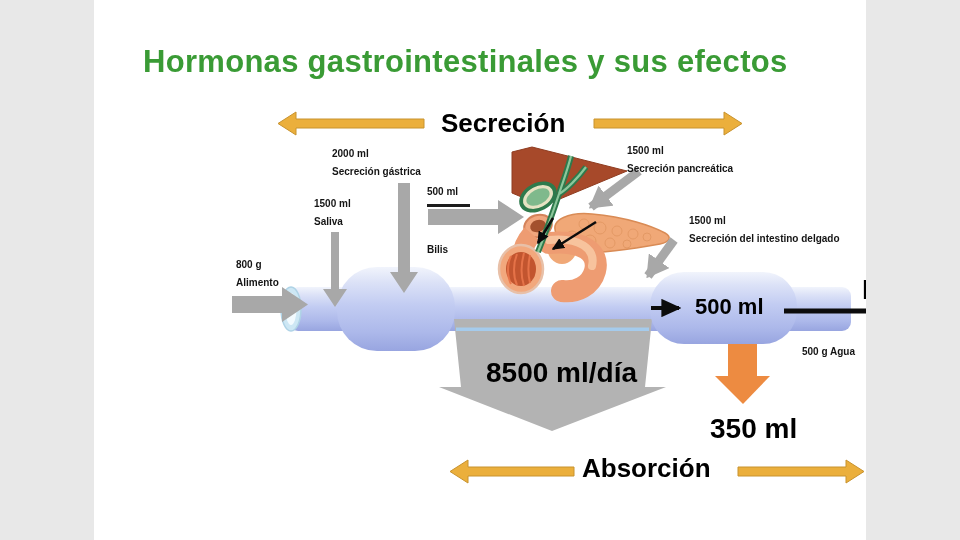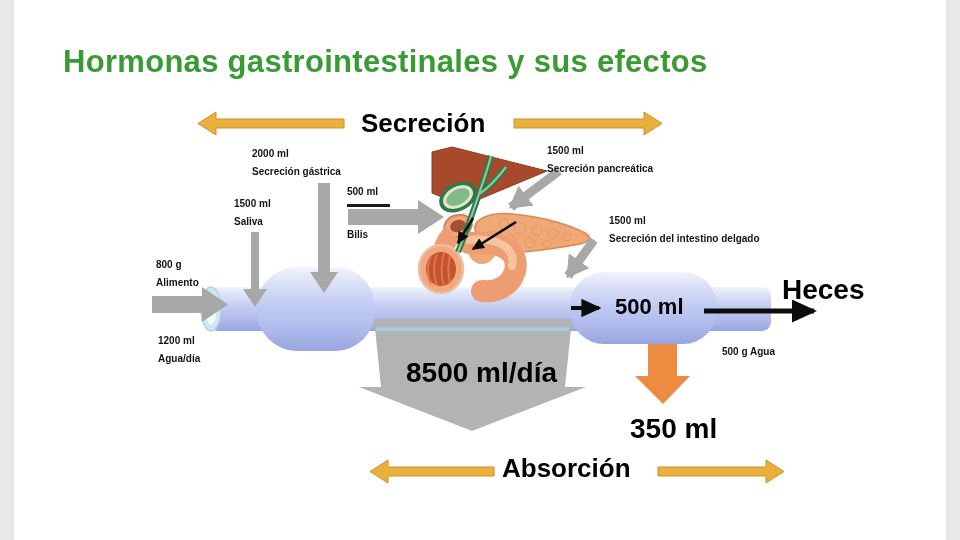--- a/index.html
+++ b/index.html
@@ -1,17 +1,17 @@
 <!DOCTYPE html>
 <html><head>
 <meta charset="utf-8">
 <style>
   html,body{margin:0;padding:0;background:#e8e8e8;}
   .slide{
-    position:relative;width:932px;height:540px;background:#ffffff;
+    position:relative;width:772px;height:540px;background:#ffffff;
     overflow:hidden;font-family:"Liberation Sans",sans-serif;font-weight:bold;
     margin:0 auto;
   }
   .svg-layer{position:absolute;left:0;top:0;}
   .lbl{
     position:absolute;font-size:10px;line-height:18px;color:#141414;
     white-space:nowrap;font-weight:bold;
   }
   .title{
     position:absolute;left:49px;top:44px;font-size:31px;line-height:36px;
@@ -19,21 +19,21 @@
   }
   .section-heading{position:absolute;font-size:26px;color:#000;white-space:nowrap;}
   .heading-secretion{left:347px;top:108px;}
   .heading-absorption{left:488px;top:453px;text-align:center;}
   .big-num{position:absolute;font-size:28px;color:#000;white-space:nowrap;}
   .num-500-colon{left:601px;top:294px;font-size:22px;}
   .num-8500{left:392px;top:357px;}
   .num-350{left:616px;top:413px;}
   .heces{left:768px;top:274px;}
   .underlined{display:inline-block;border-bottom:3px solid #1c1c1c;padding:0 12px 3px 0;}
-  .bile-name{display:block;margin-top:19px;}
+  .bile-name{display:block;margin-top:34px;}
   .feces-block{left:708px;top:343px;line-height:17.5px;text-align:right;}
   .feces-block .l2{display:block;padding-left:5px;}
   .feces-block .l3{display:block;padding-left:44px;}
 </style>
 </head>
 <body>
 
 <div class="slide">
 
   <svg class="svg-layer" width="960" height="540" viewBox="0 0 960 540">
@@ -160,24 +160,20 @@
   <div class="lbl" style="left:595px;top:212px;">
     <span>1500 ml</span><br>
     <span>Secreción del intestino delgado</span>
   </div>
 
   <div class="lbl" style="left:142px;top:246px;margin-top:10px;">
     <span>800 g</span><br>
     <span>Alimento</span>
   </div>
 
-  <div class="lbl" style="left:144px;top:332px;">
-    <span>1200 ml</span><br>
-    <span>Agua/día</span>
-  </div>
 
   <div class="big-num num-500-colon">500 ml</div>
   <div class="big-num num-8500">8500 ml/día</div>
   <div class="big-num num-350">350 ml</div>
   <div class="big-num heces">Heces</div>
 
   <div class="lbl feces-block">
     <span>500 g Agua</span>
   </div>
 

